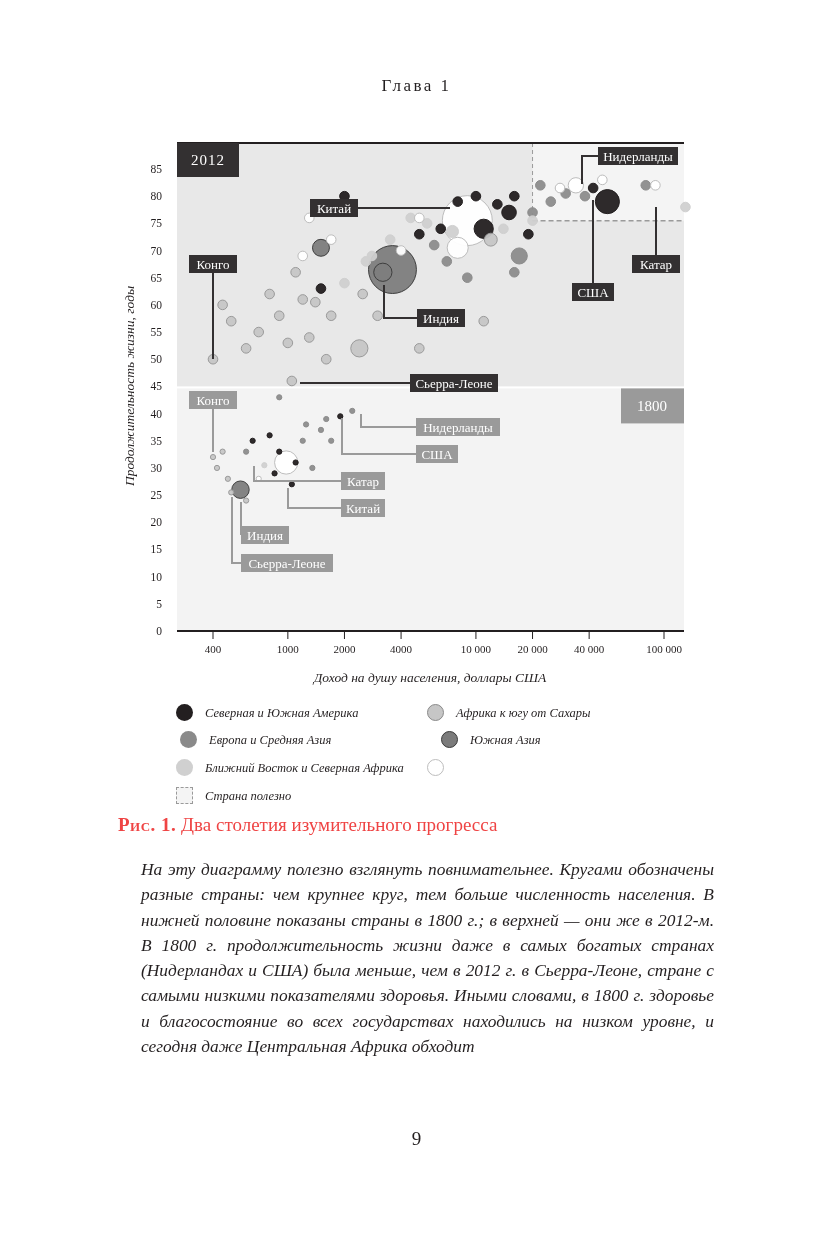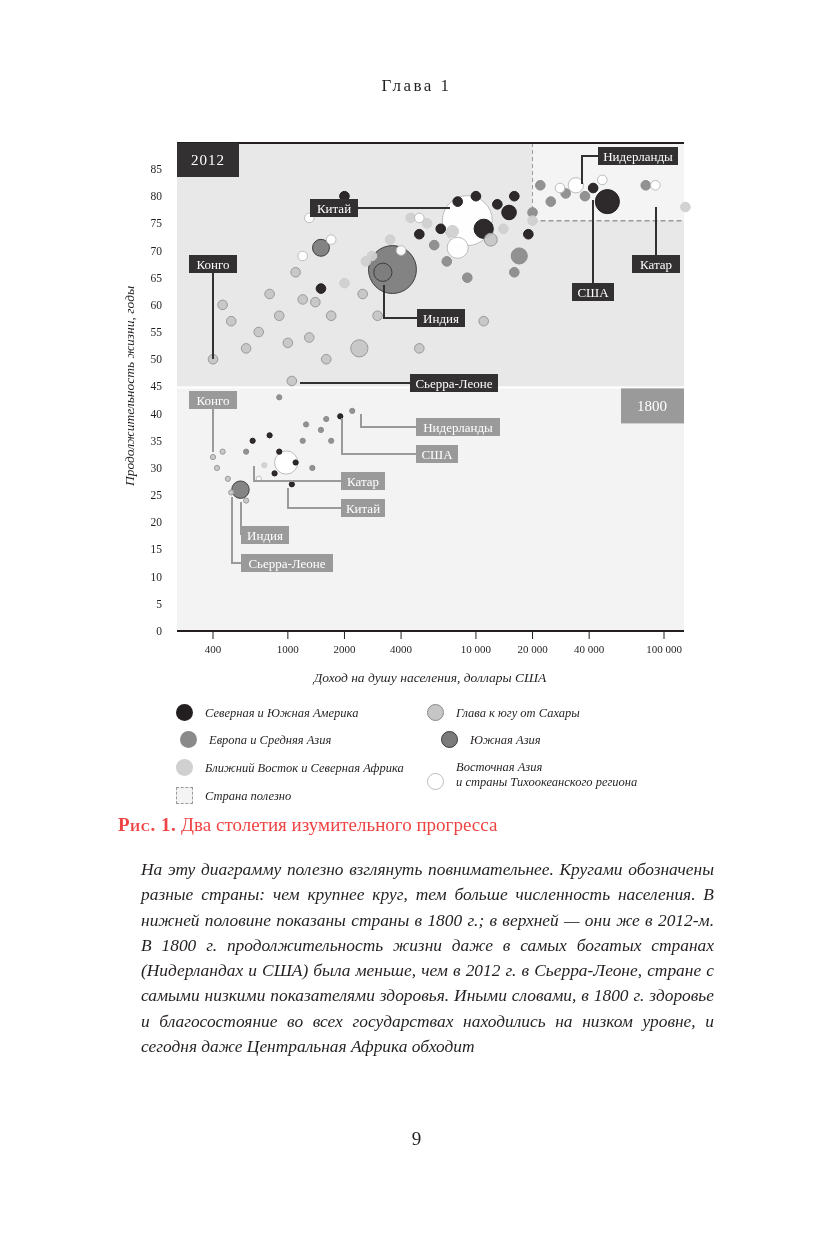--- a/index.html
+++ b/index.html
@@ -229,30 +229,28 @@
   <div class="leg-item" style="left:0;top:55px">
     <span class="leg-swatch" style="background:#d0d0d0"></span>
     <span class="leg-text">Ближний Восток и Северная Африка</span>
   </div>
   <div class="leg-item" style="left:0;top:83px">
     <span class="leg-swatch box"></span>
     <span class="leg-text">Страна полезно</span>
   </div>
   <div class="leg-item" style="left:251px;top:0">
     <span class="leg-swatch" style="background:#c6c6c6;border:1px solid #8a8a8a"></span>
-    <span class="leg-text">Глава к югу от Сахары</span>
+    <span class="leg-text">Африка к югу от Сахары</span>
   </div>
   <div class="leg-item" style="left:265px;top:27px">
     <span class="leg-swatch" style="background:#7b7b7b;border:1px solid #3a3a3a"></span>
     <span class="leg-text">Южная Азия</span>
   </div>
   <div class="leg-item" style="left:251px;top:55px">
     <span class="leg-swatch" style="background:#ffffff;border:1px solid #bdbdbd"></span>
-    <span class="leg-text" style="white-space:pre-line">Восточная Азия
-и страны Тихоокеанского региона</span>
   </div>
 </div>
 
 <div class="caption">
   <span class="fig">Рис. 1.</span>
   <span>Два столетия изумительного прогресса</span>
 </div>
 
 <div class="body-text">
   <p>На эту диаграмму полезно взглянуть повнимательнее. Кругами обозначены разные страны: чем крупнее круг, тем больше численность населения. В нижней половине показаны страны в 1800 г.; в верхней — они же в 2012-м. В 1800 г. продолжительность жизни даже в самых богатых странах (Нидерландах и США) была меньше, чем в 2012 г. в Сьерра-Леоне, стране с самыми низкими показателями здоровья. Иными словами, в 1800 г. здоровье и благосостояние во всех государствах находились на низком уровне, и сегодня даже Центральная Африка обходит</p>

